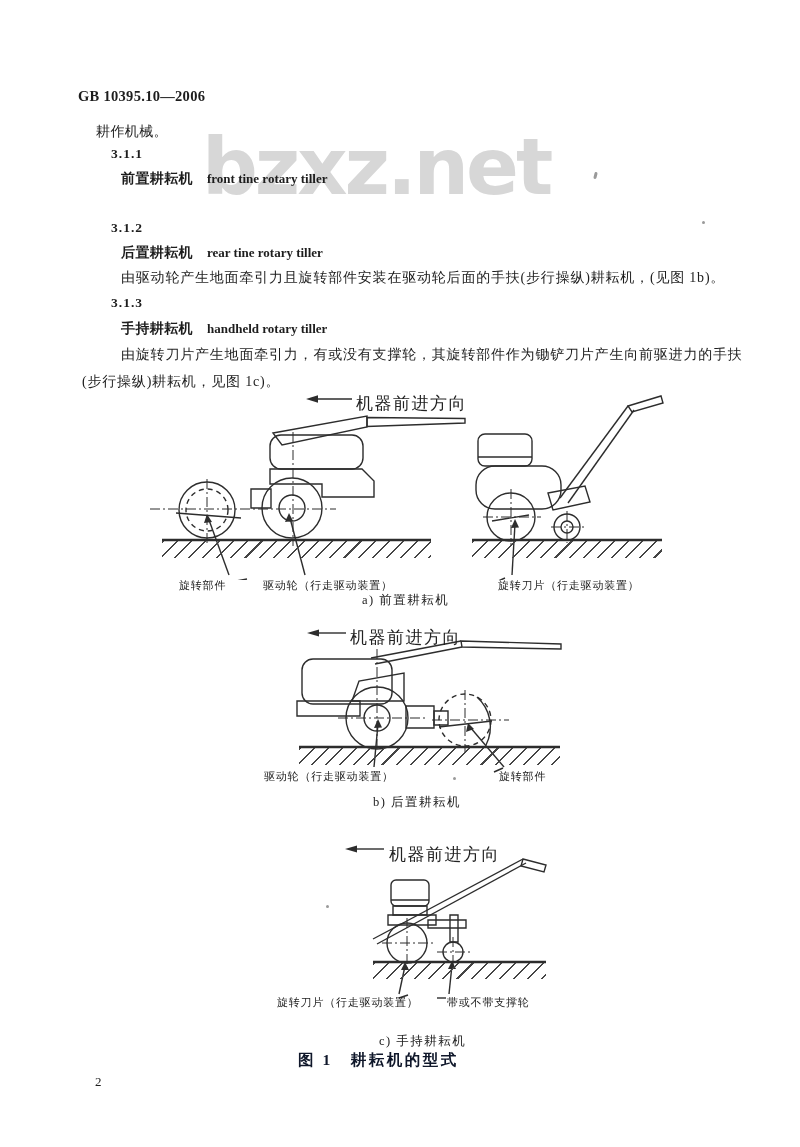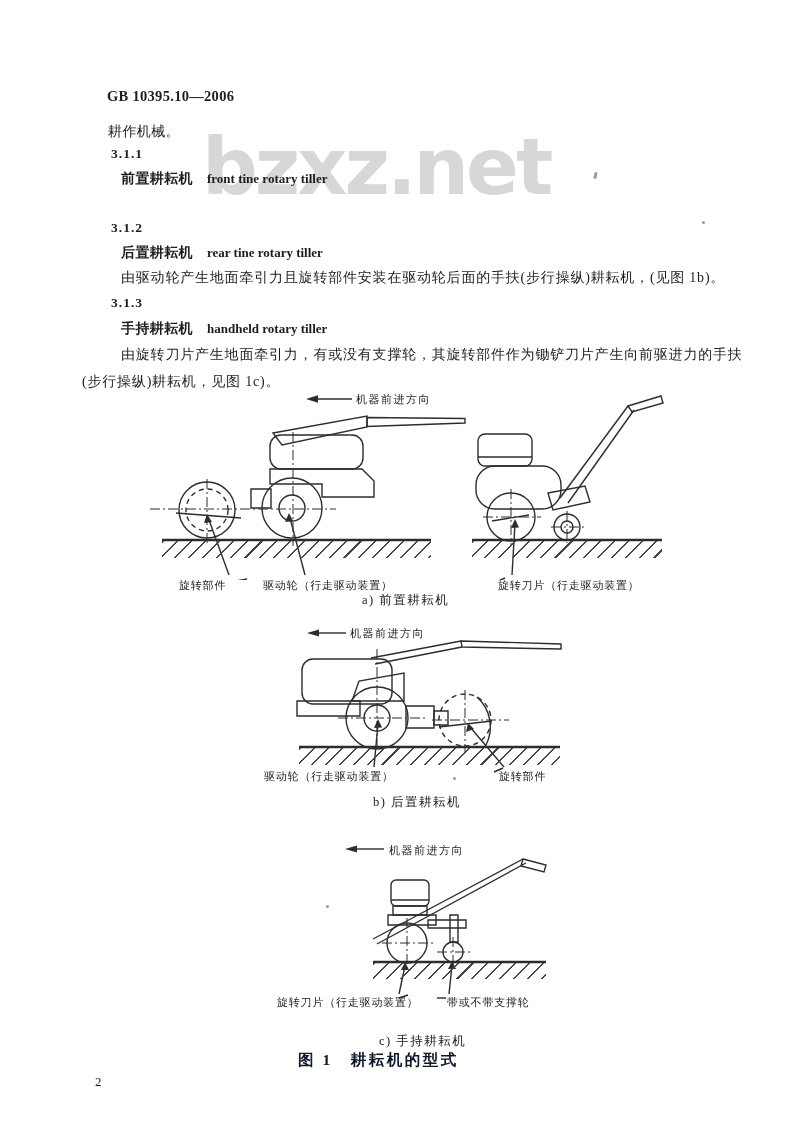--- a/index.html
+++ b/index.html
@@ -14,21 +14,21 @@
     font-weight:bold;font-size:78px;line-height:1;letter-spacing:-3px;
     color:#d7d7d7;z-index:0;
   }
   .line{position:absolute;white-space:pre;font-size:14px;letter-spacing:.4px;z-index:2;}
   .def{letter-spacing:.8px;}
   .b{font-weight:bold;}
   .hdr{font-weight:bold;font-size:14.5px;letter-spacing:.3px;}
   .num{font-weight:bold;font-size:13.5px;letter-spacing:1px;margin-left:20px;}
   .term-en{font-weight:bold;font-size:13px;margin-left:14px;letter-spacing:0;}
   .lbl{position:absolute;white-space:pre;font-size:11px;letter-spacing:.8px;color:#222;z-index:2;}
-  .dirlbl{font-size:11px;letter-spacing:1.5px;}
+  .dirlbl{font-size:17px;letter-spacing:1.5px;}
   .cap{position:absolute;white-space:pre;font-size:12.5px;letter-spacing:1.5px;color:#1b1b1b;z-index:2;}
   .figtitle{position:absolute;white-space:pre;font-weight:bold;font-size:15.5px;letter-spacing:2.5px;color:#0f172a;z-index:2;}
   .pageno{position:absolute;left:95px;top:1074px;font-size:13px;z-index:2;}
   svg.fig{position:absolute;z-index:1;}
   svg.fig *{vector-effect:non-scaling-stroke;}
   .hatch{
     position:absolute;z-index:1;
     background:repeating-linear-gradient(135deg,#454545 0 1.5px,transparent 1.5px 10px);
   }
   .speck{position:absolute;background:#9a9a9a;border-radius:2px;z-index:1;}
@@ -38,22 +38,22 @@
   .dash{stroke-dasharray:5 4;}
   .ah{fill:#2d2d2d;stroke:none;}
 </style>
 </head>
 <body>
 
 <div class="page">
 
   <div class="wm">bzxz.net</div>
 
-  <div class="line hdr" style="left:107px;top:88px">GB 10395.10—2006</div>
-  <div class="line" style="left:108px;top:123px">耕作机械。</div>
+  <div class="line hdr" style="left:78px;top:88px">GB 10395.10—2006</div>
+  <div class="line" style="left:96px;top:123px">耕作机械。</div>
 
   <div class="line num" style="left:91px;top:146px">3.1.1</div>
   <div class="line" style="left:121px;top:170px"><span class="b">前置耕耘机</span><span class="term-en">front tine rotary tiller</span></div>
 
   <div class="line num" style="left:91px;top:220px">3.1.2</div>
   <div class="line" style="left:121px;top:244px"><span class="b">后置耕耘机</span><span class="term-en">rear tine rotary tiller</span></div>
   <div class="line def" style="left:121px;top:269px">由驱动轮产生地面牵引力且旋转部件安装在驱动轮后面的手扶(步行操纵)耕耘机，(见图 1b)。</div>
 
   <div class="line num" style="left:91px;top:295px">3.1.3</div>
   <div class="line def" style="left:121px;top:346px">由旋转刀片产生地面牵引力，有或没有支撑轮，其旋转部件作为锄铲刀片产生向前驱进力的手扶</div>

